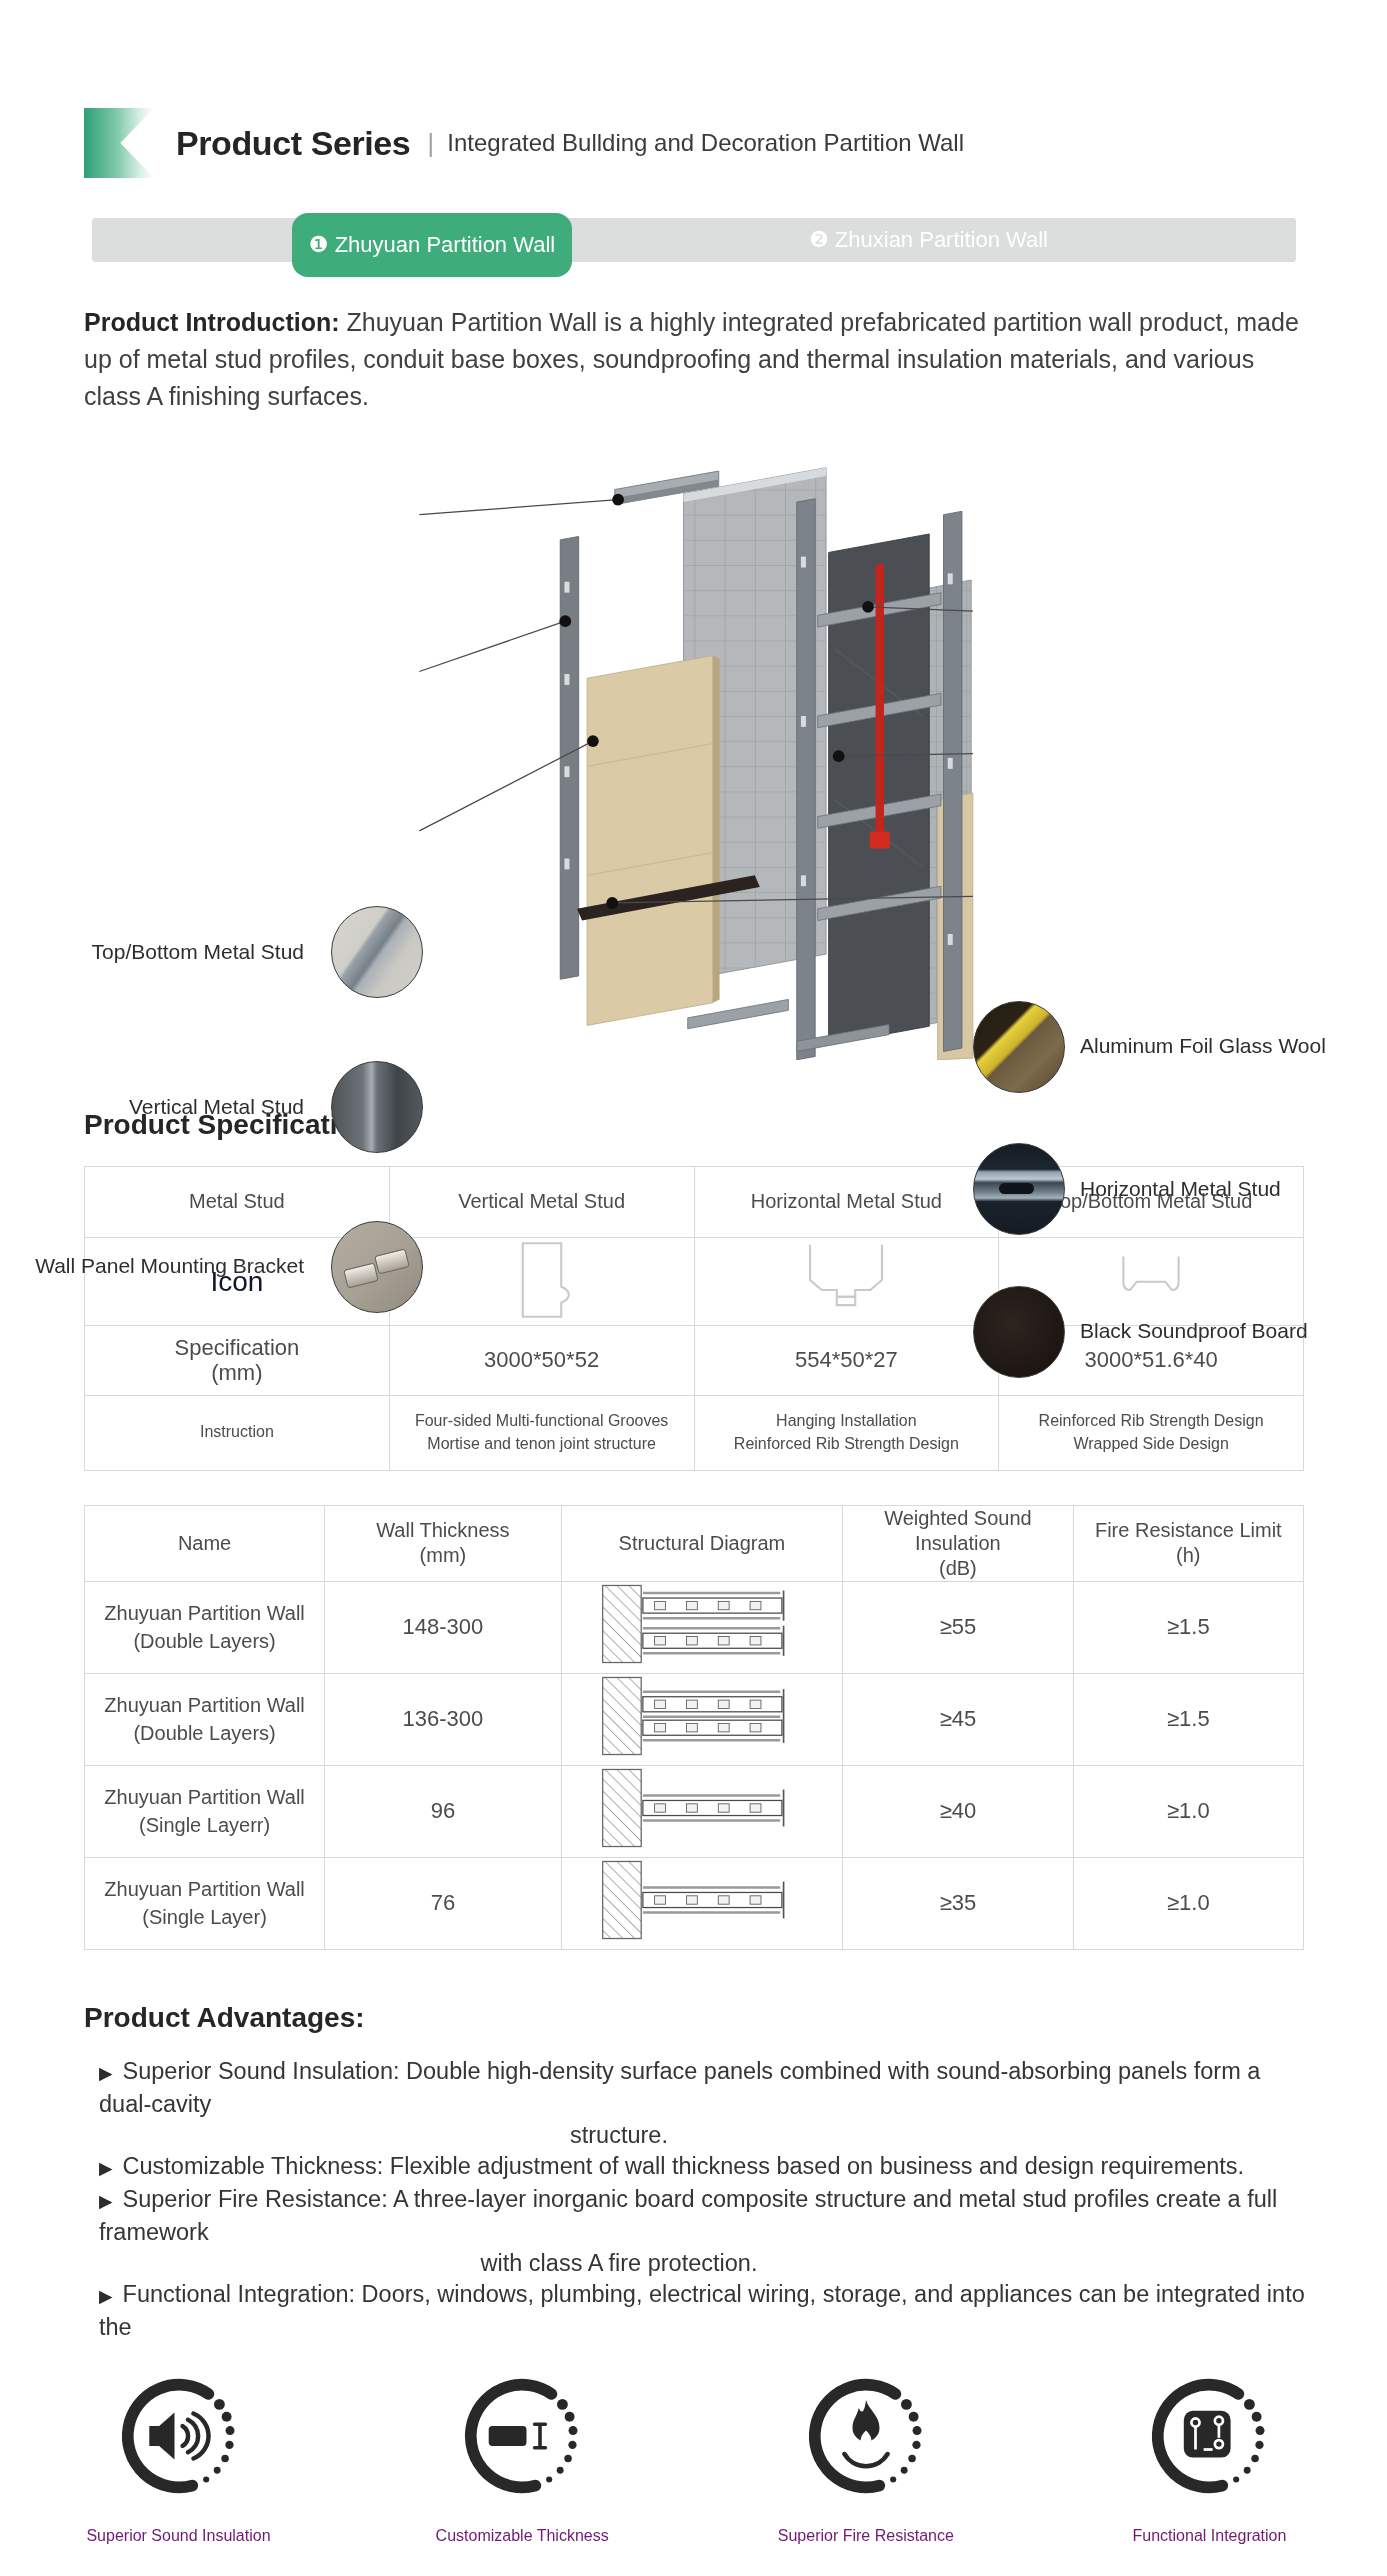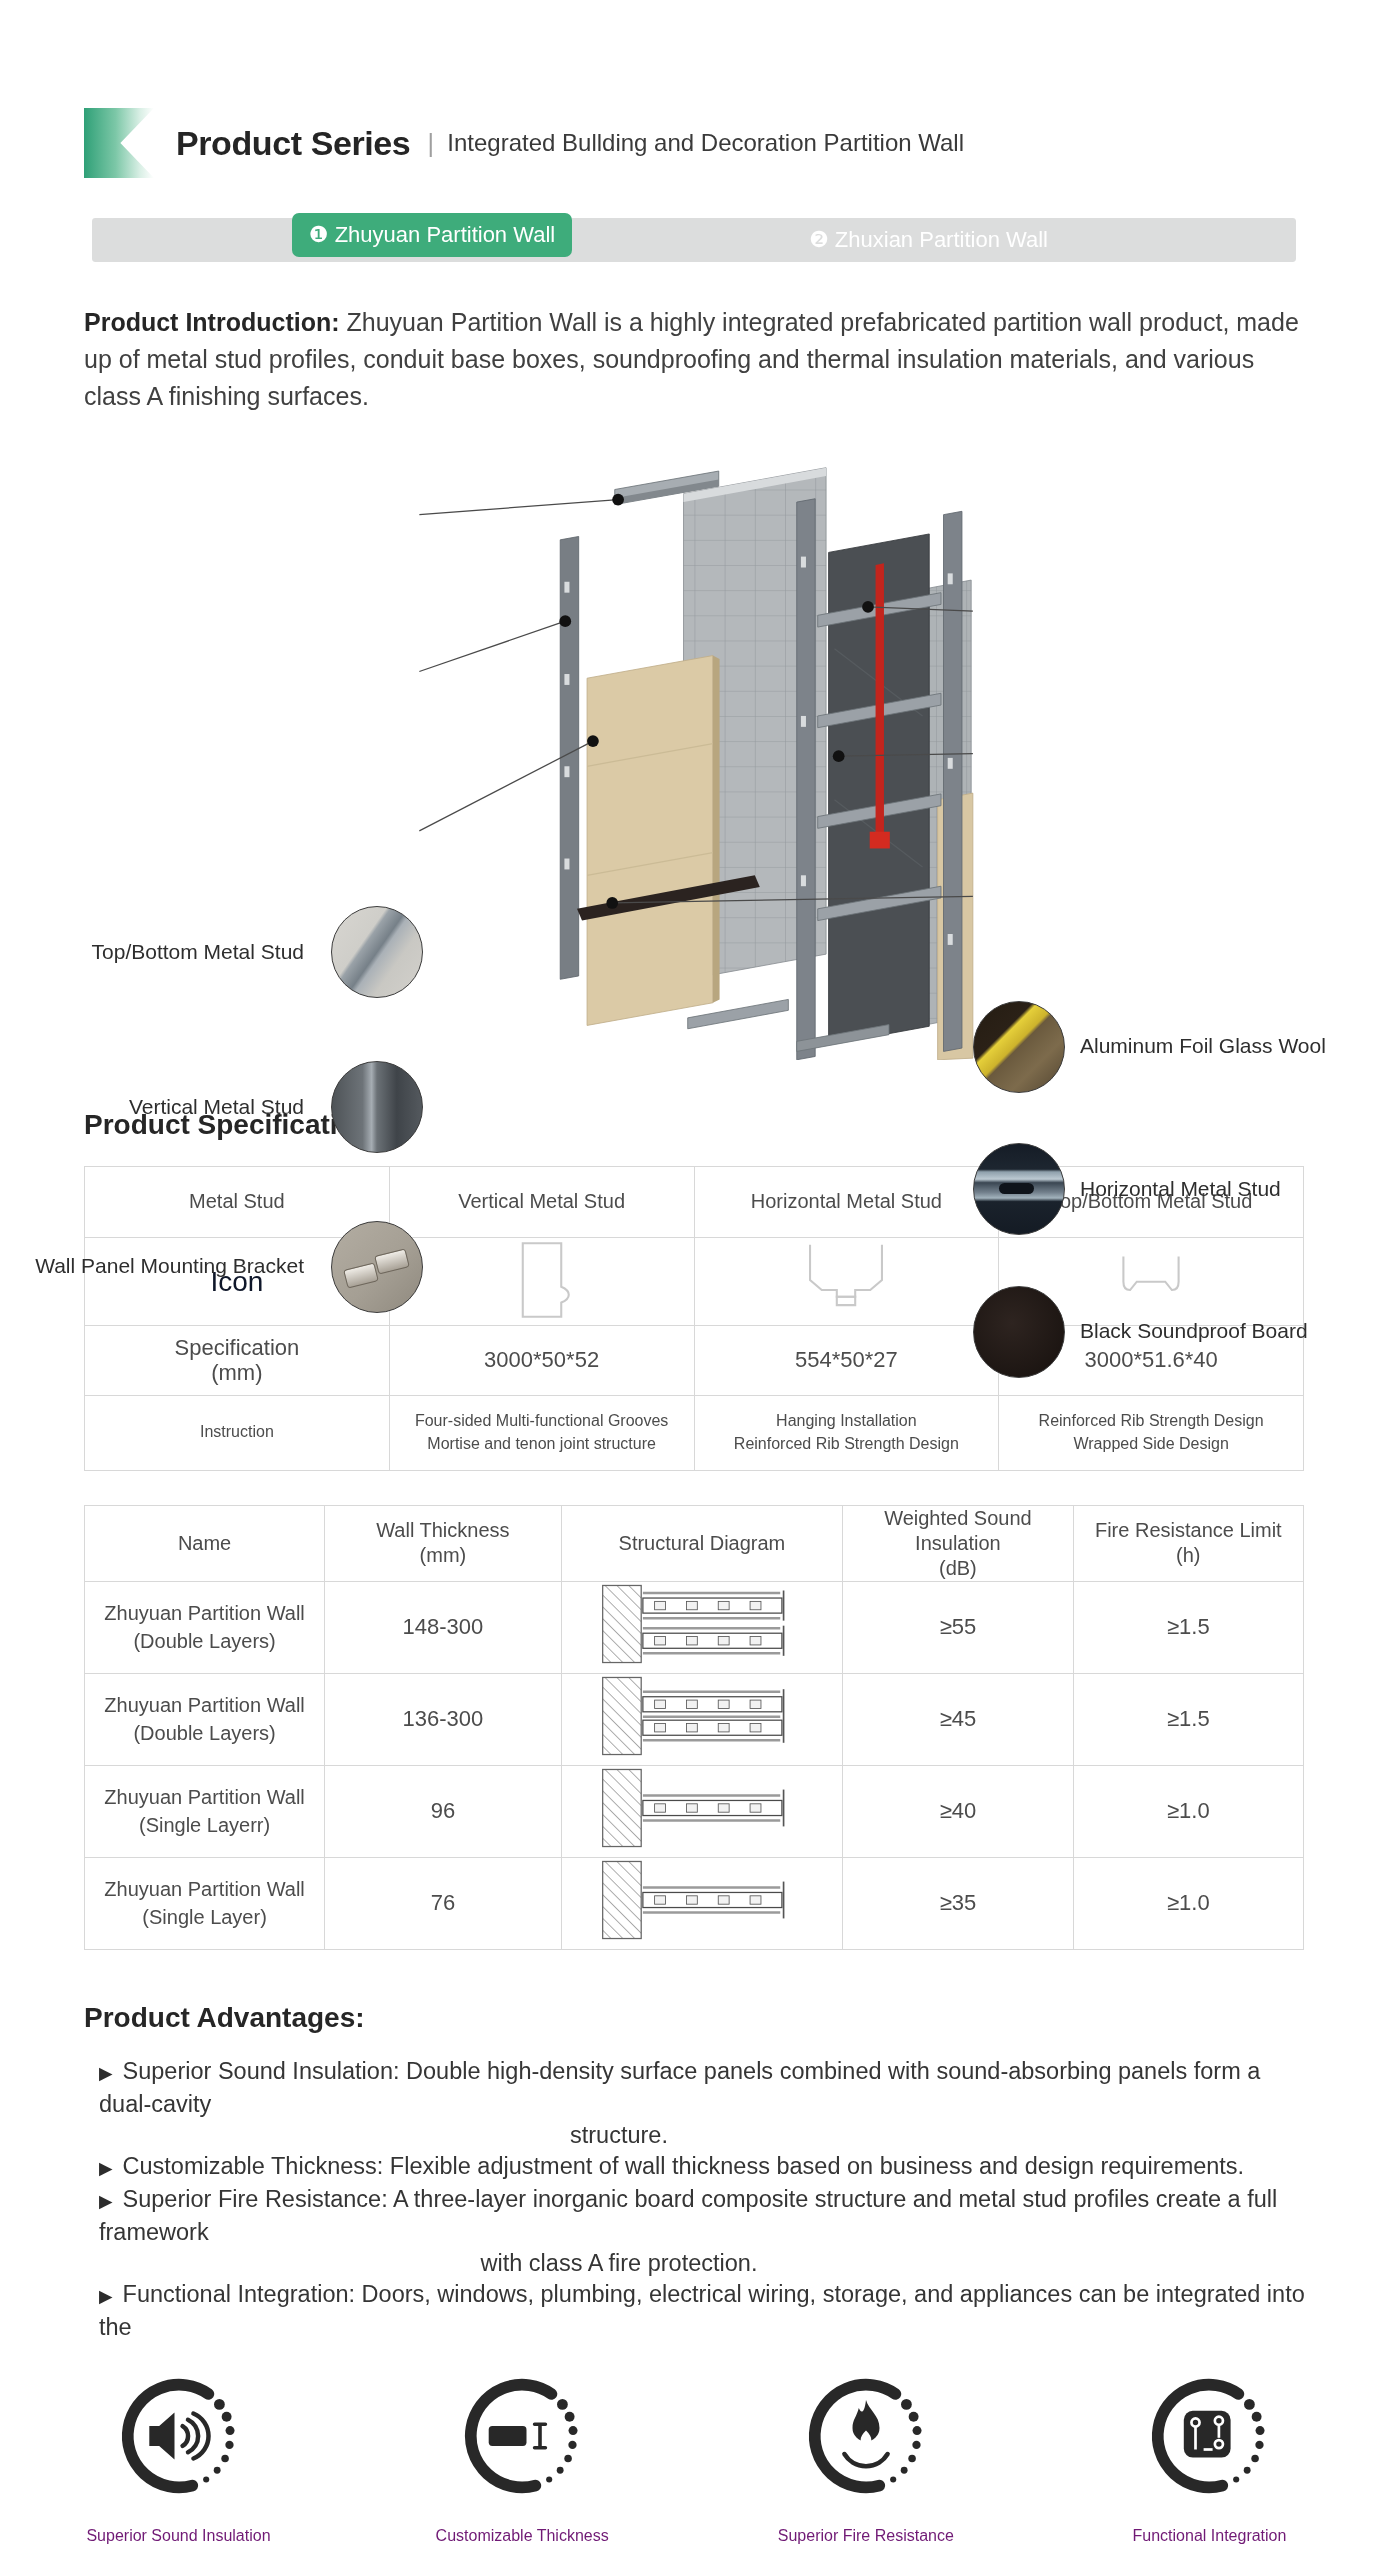--- a/index.html
+++ b/index.html
@@ -9,22 +9,22 @@
   .hdr{display:flex;align-items:center;padding:108px 0 0 84px;}
   .logo{width:70px;height:70px;flex:0 0 70px;
         background:linear-gradient(to right,#2fa077 0%,#7cc7a7 45%,#d9efe5 80%,#ffffff 100%);
         clip-path:polygon(0 0,100% 0,52% 50%,100% 100%,0 100%);}
   .hdr-text{display:flex;align-items:center;margin-left:22px;}
   .title{font-size:34px;font-weight:700;color:#252525;letter-spacing:-0.4px;}
   .divider{font-size:25px;color:#9f9f9f;margin:0 13.4px 0 17px;font-weight:300;}
   .subtitle{font-size:24px;color:#3a3a3a;}
   
   .tabbar{position:relative;margin:40px 92px 0 92px;height:44px;background:#dcdddd;border-radius:3.4px;}
-  .tab-active{position:absolute;left:200px;top:-5px;width:280px;height:44px;background:#3EAC7B;
-        border-radius:7px;color:#ffffff;font-size:22px;display:flex;align-items:center;justify-content:center;cursor:pointer;}
+  .tab-active{position:absolute;left:200px;top:-5px;width:280px;height:64px;background:#3EAC7B;
+        border-radius:16px;color:#ffffff;font-size:22px;display:flex;align-items:center;justify-content:center;cursor:pointer;}
   .tab-inactive{position:absolute;left:585px;top:0;width:503px;height:44px;color:#ffffff;font-size:22px;
         display:flex;align-items:center;justify-content:center;cursor:pointer;}
   
   .intro{margin:42px 84px 0 84px;width:1220px;font-size:25px;line-height:37px;color:#404040;}
   .intro b{color:#262626;font-weight:700;}
   
   .diagram{position:relative;height:621px;margin-top:23.5px;}
   .diagram svg.scene{position:absolute;left:0;top:0;}
   .d-label{position:absolute;font-size:21px;color:#2e2e2e;white-space:nowrap;}
   .d-label.left{left:0;width:304px;text-align:right;}

